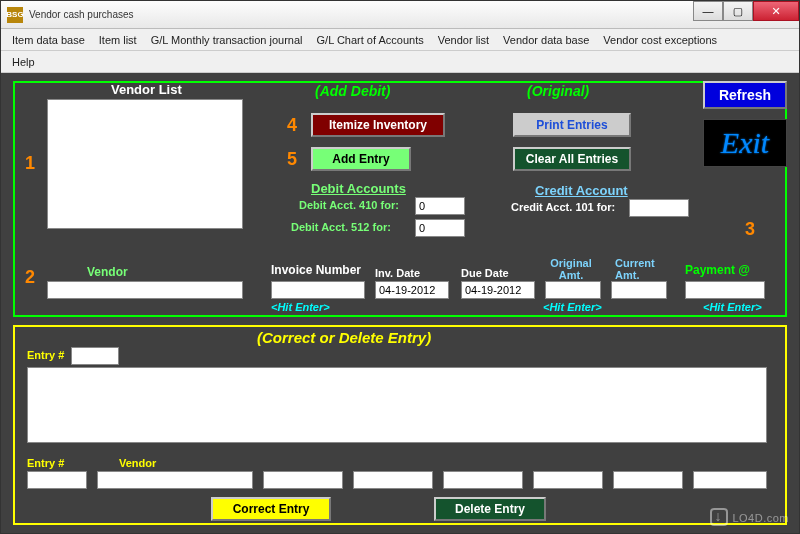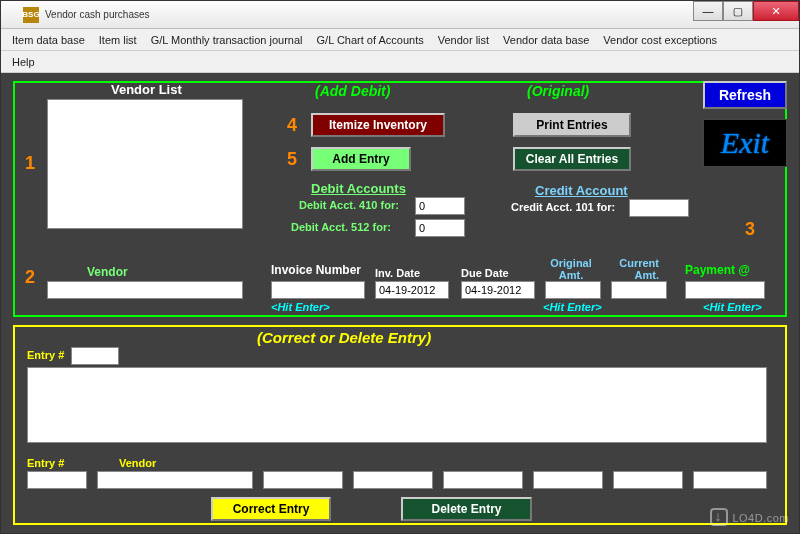--- a/index.html
+++ b/index.html
@@ -1,18 +1,18 @@
 <!DOCTYPE html>
 <html><head>
 <meta charset="utf-8">
 <style>
 *{box-sizing:border-box;margin:0;padding:0;font-family:Tahoma,Arial,sans-serif;font-size:11px}
 body{background:#fff;width:800px;height:534px;overflow:hidden;position:relative}
 .window{width:800px;height:534px;border:1px solid #333;background:#fff;box-shadow:0 0 8px rgba(0,0,0,.3)}
-.titlebar{height:28px;background:linear-gradient(to bottom,#fdfdfd,#e8e8e8);border-bottom:1px solid #bbb;display:flex;align-items:center;padding-left:22px;position:relative}
+.titlebar{height:28px;background:linear-gradient(to bottom,#fdfdfd,#e8e8e8);border-bottom:1px solid #bbb;display:flex;align-items:center;padding-left:6px;position:relative}
 .titlebar-icon{width:16px;height:16px;background:#b8860b;margin-right:6px;display:flex;align-items:center;justify-content:center;color:#fff;font-size:8px;font-weight:bold}
 .titlebar-text{font-size:10px;color:#333}
 .winbtns{position:absolute;right:0;top:0;display:flex}
 .winbtn{width:30px;height:20px;border:1px solid #888;background:linear-gradient(to bottom,#f5f5f5,#ddd);display:flex;align-items:center;justify-content:center;font-size:11px;cursor:pointer}
 .winbtn.close{width:46px;background:linear-gradient(to bottom,#e67,#c23);color:#fff;border-color:#a12}
 .menubar{height:22px;background:#f0f0f0;border-bottom:1px solid #ccc;display:flex;align-items:center;padding-left:4px;flex-wrap:wrap}
 .menuitem{padding:3px 7px;color:#222;cursor:pointer;font-size:11px}
 .menubar2{height:22px;background:#f0f0f0;border-bottom:1px solid #ccc;display:flex;align-items:center;padding-left:4px}
 .client{background:#404040;height:460px;position:relative;padding:8px}
 .greenbox{border:2px solid #0f0;position:absolute;left:12px;top:8px;right:12px;height:236px}
@@ -23,21 +23,21 @@
 .lime-lbl{color:#7f7}
 .yellow-lbl{color:#ff0}
 .salmon-lbl{color:#7dd3fc}
 .cyan-lbl{color:#0ff;font-style:italic}
 .orange-num{color:#f80;font-size:18px;font-weight:bold}
 .listbox{position:absolute;background:#fff;border:1px solid #888}
 .txtin{position:absolute;background:#fff;border:1px solid #888;height:18px;padding:1px 3px;font-size:11px}
 .btn{position:absolute;height:24px;border:2px outset #ccc;font-weight:bold;cursor:pointer;display:flex;align-items:center;justify-content:center;font-size:12px}
 .btn-maroon{background:#800000;color:#fff}
 .btn-lime{background:#7f7;color:#000}
-.btn-gray{background:#ccc;color:#000000}
+.btn-gray{background:#ccc;color:#1d4ed8}
 .btn-red{background:#14532d;color:#fff}
 .btn-blue{background:#00d;color:#fff;font-size:14px}
 .btn-yellow{background:#ff0;color:#000}
 .exit-box{position:absolute;background:#000;width:84px;height:48px;display:flex;align-items:center;justify-content:center;cursor:pointer;border:1px solid #444}
 .exit-text{font-family:'Brush Script MT',cursive;font-size:30px;font-style:italic;color:#08f;text-shadow:0 0 2px #08f}
 .underline{text-decoration:underline}
 .watermark{position:absolute;right:10px;bottom:6px;color:rgba(255,255,255,.45);font-size:18px;font-weight:300;letter-spacing:.5px;pointer-events:none}
 .watermark-icon{display:inline-block;width:18px;height:18px;border:2px solid rgba(255,255,255,.45);border-radius:4px;vertical-align:middle;margin-right:4px;position:relative}
 .watermark-icon::after{content:"↓";position:absolute;left:2px;top:-2px;font-size:14px}
 </style>
@@ -113,21 +113,21 @@
       <span class="lbl white-lbl" style="left:360px;top:184px">Inv. Date</span>
       <input class="txtin" style="left: 360px; top: 198px; width: 74px;" value="04-19-2012">
 
       <span class="lbl white-lbl" style="left:446px;top:184px">Due Date</span>
       <input class="txtin" style="left: 446px; top: 198px; width: 74px;" value="04-19-2012">
 
       <span class="lbl salmon-lbl" style="left:534px;top:174px;width:44px;text-align:center">Original Amt.</span>
       <input class="txtin" style="left: 530px; top: 198px; width: 56px;" value="">
       <span class="lbl cyan-lbl" style="left:528px;top:218px">&lt;Hit Enter&gt;</span>
 
-      <span class="lbl salmon-lbl" style="left:600px;top:174px;width:44px;text-align:right">Current Amt.</span>
+      <span class="lbl salmon-lbl" style="left:600px;top:174px;width:44px;text-align:left">Current Amt.</span>
       <input class="txtin" style="left: 596px; top: 198px; width: 56px;" value="">
 
       <span class="lbl green-lbl" style="left:670px;top:180px;font-size:12px;font-style:normal">Payment @</span>
       <input class="txtin" style="left: 670px; top: 198px; width: 80px;" value="">
       <span class="lbl cyan-lbl" style="left:688px;top:218px">&lt;Hit Enter&gt;</span>
     </div>
 
     <div class="yellowbox">
       <span class="lbl yellow-lbl" style="left:242px;top:2px;font-size:15px;font-style:italic">(Correct or Delete Entry)</span>
 
@@ -142,20 +142,20 @@
       <span class="lbl yellow-lbl" style="left:104px;top:130px">Vendor</span>
       <input class="txtin" style="left: 82px; top: 144px; width: 156px;" value="">
       <input class="txtin" style="left: 248px; top: 144px; width: 80px;" value="">
       <input class="txtin" style="left: 338px; top: 144px; width: 80px;" value="">
       <input class="txtin" style="left: 428px; top: 144px; width: 80px;" value="">
       <input class="txtin" style="left: 518px; top: 144px; width: 70px;" value="">
       <input class="txtin" style="left: 598px; top: 144px; width: 70px;" value="">
       <input class="txtin" style="left: 678px; top: 144px; width: 74px;" value="">
 
       <div class="btn btn-yellow" style="left:196px;top:170px;width:120px">Correct Entry</div>
-      <div class="btn btn-red" style="left:386px;top:170px;width:131px">Delete Entry</div>
+      <div class="btn btn-red" style="left:419px;top:170px;width:112px">Delete Entry</div>
     </div>
 
     <div class="watermark">
       <span class="watermark-icon"></span><span>LO4D.com</span>
     </div>
   </div>
 </div>
 
 </body></html>

